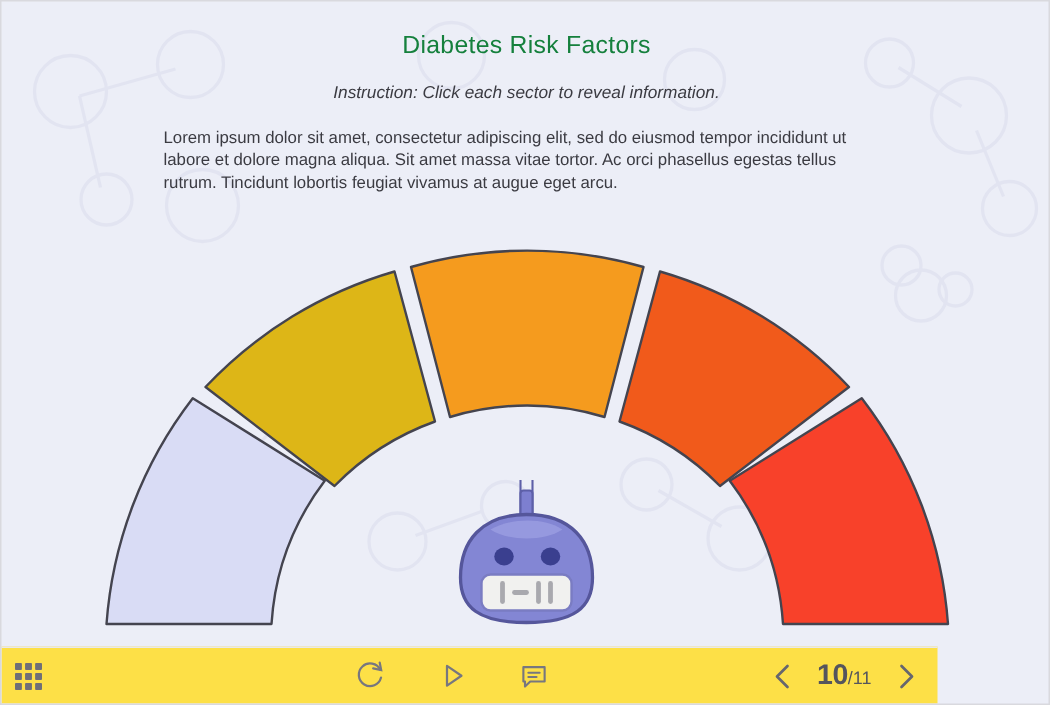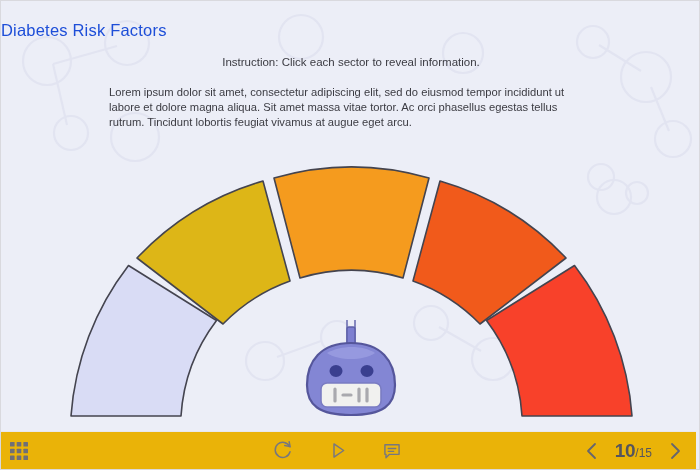--- a/index.html
+++ b/index.html
@@ -34,32 +34,33 @@
   #content {
     position: absolute;
     left: 0; top: 0;
     width: 700px;
     height: 432px;
   }
   #page-title {
     position: absolute;
     top: 20px;
     width: 700px;
-    text-align: left;
+    text-align: center;
     font-size: 16.5px;
-    color: #1d4ed8;
+    color: #15803d;
     letter-spacing: 0.2px;
   }
   #instruction {
     position: absolute;
     top: 55px;
     width: 700px;
     text-align: center;
     font-size: 11.5px;
     color: #3b3b42;
+    font-style: italic;
   }
   #body-paragraph {
     position: absolute;
     top: 84px;
     left: 108px;
     width: 484px;
     text-align: left;
     font-size: 11.2px;
     line-height: 15.2px;
     color: #3b3b42;
@@ -84,23 +85,23 @@
     left: 296px;
     top: 316px;
     width: 108px;
     height: 104px;
   }
   
   #toolbar {
     position: absolute;
     left: 0;
     bottom: 0;
-    width: 695px;
+    width: 624px;
     height: 37px;
-    background: #eab308;
+    background: #fde047;
     border-top: 1px solid #e8e8ec;
     display: flex;
     align-items: center;
   }
   #toolbar-left {
     display: flex;
     align-items: center;
     padding-left: 8px;
     width: 150px;
   }
@@ -290,21 +291,21 @@
 
     <div id="toolbar-right">
       <span class="tb-icon">
         <svg width="18" height="20" viewBox="0 0 18 20" fill="none" stroke="#66666e" stroke-width="1.8" stroke-linecap="round" stroke-linejoin="round" xmlns="http://www.w3.org/2000/svg">
           <path d="M12 3 L 5 10 L 12 17"></path>
         </svg>
       </span>
 
       <span id="page-indicator">
         <span id="page-current">10</span>
-        <span id="page-total">/15</span>
+        <span id="page-total">/11</span>
       </span>
 
       <span class="tb-icon">
         <svg width="18" height="20" viewBox="0 0 18 20" fill="none" stroke="#66666e" stroke-width="1.8" stroke-linecap="round" stroke-linejoin="round" xmlns="http://www.w3.org/2000/svg">
           <path d="M6 3 L 13 10 L 6 17"></path>
         </svg>
       </span>
     </div>
   </div>
 </div>

